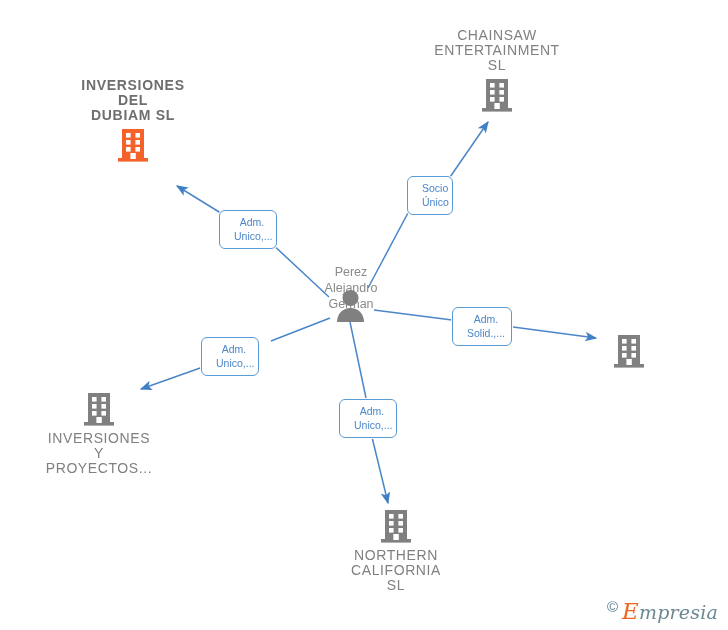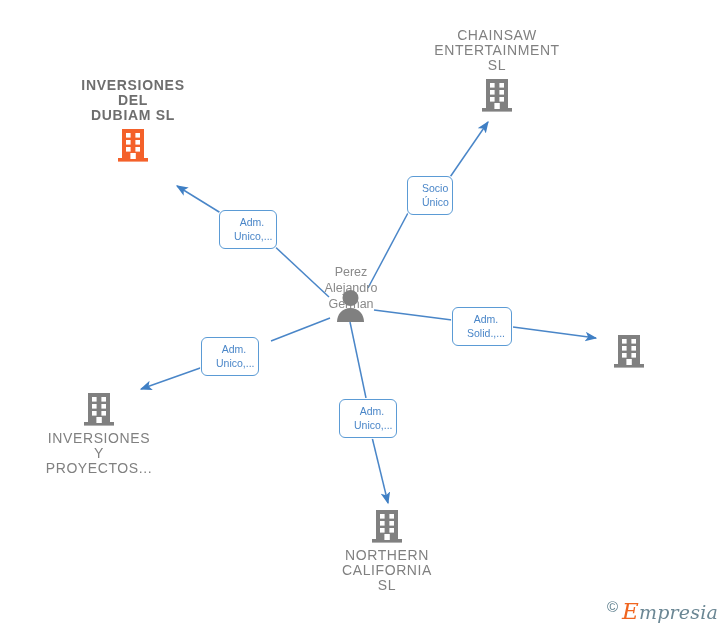--- a/index.html
+++ b/index.html
@@ -183,21 +183,21 @@
       <rect x="10" y="6" width="4.6" height="4.6" fill="#ffffff"></rect>
       <rect x="19.4" y="6" width="4.6" height="4.6" fill="#ffffff"></rect>
       <rect x="10" y="13" width="4.6" height="4.6" fill="#ffffff"></rect>
       <rect x="19.4" y="13" width="4.6" height="4.6" fill="#ffffff"></rect>
       <rect x="10" y="20" width="4.6" height="4.6" fill="#ffffff"></rect>
       <rect x="19.4" y="20" width="4.6" height="4.6" fill="#ffffff"></rect>
       <rect x="14.4" y="26" width="5.4" height="6" fill="#ffffff"></rect>
     </svg>
   </div>
 
-  <div class="node label-below" style="left:312px; top:508px;">
+  <div class="node label-below" style="left:321px; top:508px;">
     <svg class="node-icon" viewBox="0 0 34 36" xmlns="http://www.w3.org/2000/svg">
       <rect x="6" y="2" width="22" height="30" fill="#808080"></rect>
       <rect x="2" y="31" width="30" height="3.6" fill="#808080"></rect>
       <rect x="10" y="6" width="4.6" height="4.6" fill="#ffffff"></rect>
       <rect x="19.4" y="6" width="4.6" height="4.6" fill="#ffffff"></rect>
       <rect x="10" y="13" width="4.6" height="4.6" fill="#ffffff"></rect>
       <rect x="19.4" y="13" width="4.6" height="4.6" fill="#ffffff"></rect>
       <rect x="10" y="20" width="4.6" height="4.6" fill="#ffffff"></rect>
       <rect x="19.4" y="20" width="4.6" height="4.6" fill="#ffffff"></rect>
       <rect x="14.4" y="26" width="5.4" height="6" fill="#ffffff"></rect>

